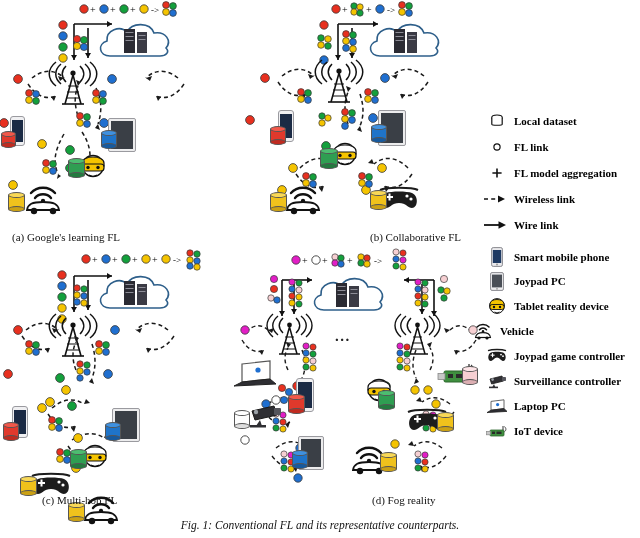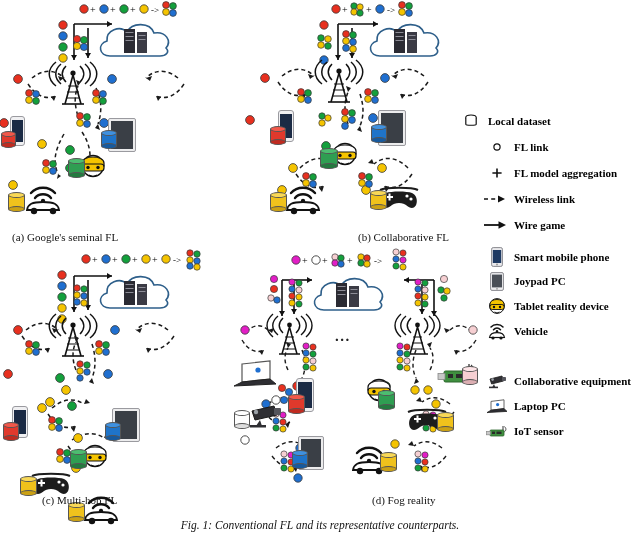--- a/index.html
+++ b/index.html
@@ -213,21 +213,21 @@
       <path d="M9 30 H41" stroke="#111" stroke-width="2"></path>
       <circle cx="16" cy="31" r="3.2" fill="#111"></circle>
       <circle cx="35" cy="31" r="3.2" fill="#111"></circle>
     </svg>
     <div class="cyl" style="left:8px;top:192px;width:17px;height:20px;">
       <div class="body" style="background:#f0c21c;"></div>
       <div class="bot" style="background:#cba114;"></div>
       <div class="top" style="background:#f8d857;"></div>
     </div>
 
-    <div class="subcap" style="left:12px;top:231px;">(a) Google's seminal FL</div>
+    <div class="subcap" style="left:12px;top:231px;">(a) Google's learning FL</div>
   </div>
 
   <div class="abs" style="left:240px;top:0;width:240px;height:240px;">
 
     <svg class="abs" style="left:90px;top:1px;" width="110" height="16">
       <circle cx="6" cy="8" r="4.2" fill="#e8301f" stroke="#3a3a3a" stroke-width="0.8"></circle>
       <text x="12" y="12" font-size="10" font-family="Liberation Serif, serif">+</text>
       <g>
         <circle cx="24" cy="5" r="3.2" fill="#13a03c" stroke="#3a3a3a" stroke-width="0.7"></circle>
         <circle cx="30" cy="6" r="3.2" fill="#f5c400" stroke="#3a3a3a" stroke-width="0.7"></circle>
@@ -426,21 +426,21 @@
       <circle cx="29" cy="10" r="1.6" fill="#fff"></circle>
       <circle cx="33" cy="13" r="1.6" fill="#fff"></circle>
       <path d="M2 4 C8 1 34 1 40 4" stroke="#1c1c1c" stroke-width="2" fill="none"></path>
     </svg>
     <div class="cyl" style="left:130px;top:190px;width:17px;height:20px;">
       <div class="body" style="background:#f0c21c;"></div>
       <div class="bot" style="background:#cba114;"></div>
       <div class="top" style="background:#f8d857;"></div>
     </div>
 
-    <div class="subcap" style="left:118px;top:231px;">(b) Collaborative FL</div>
+    <div class="subcap" style="left:130px;top:231px;">(b) Collaborative FL</div>
   </div>
 
   <div class="abs" style="left:0;top:250px;width:240px;height:255px;">
 
     <svg class="abs" style="left:80px;top:1px;" width="130" height="16">
       <circle cx="6" cy="8" r="4.2" fill="#e8301f" stroke="#3a3a3a" stroke-width="0.8"></circle>
       <text x="12" y="12" font-size="10" font-family="Liberation Serif, serif">+</text>
       <circle cx="26" cy="8" r="4.2" fill="#1f6fd0" stroke="#3a3a3a" stroke-width="0.8"></circle>
       <text x="32" y="12" font-size="10" font-family="Liberation Serif, serif">+</text>
       <circle cx="46" cy="8" r="4.2" fill="#13a03c" stroke="#3a3a3a" stroke-width="0.8"></circle>
@@ -975,21 +975,21 @@
     </svg>
     <div class="cyl" style="left:140px;top:202px;width:17px;height:20px;">
       <div class="body" style="background:#f0c21c;"></div>
       <div class="bot" style="background:#cba114;"></div>
       <div class="top" style="background:#f8d857;"></div>
     </div>
 
     <div class="subcap" style="left:132px;top:244px;">(d) Fog reality</div>
   </div>
 
-  <div class="legend-row" style="left:461px;top:113px;">
+  <div class="legend-row" style="left:487px;top:113px;">
     <span class="legend-ico">
       <svg width="14" height="14" viewBox="0 0 14 14">
         <ellipse cx="7" cy="3.4" rx="5.2" ry="2.4" fill="#fff" stroke="#111" stroke-width="1.2"></ellipse>
         <path d="M1.8 3.4 V10.2 C1.8 11.6 12.2 11.6 12.2 10.2 V3.4" fill="#fff" stroke="#111" stroke-width="1.2"></path>
       </svg>
     </span>
     <span>Local dataset</span>
   </div>
 
   <div class="legend-row" style="left:487px;top:139px;">
@@ -1020,21 +1020,21 @@
     <span>FL model aggregation</span>
   </div>
 
   <div class="legend-row" style="left:483px;top:217px;">
     <span class="legend-ico" style="width:24px;">
       <svg width="24" height="12" viewBox="0 0 24 12">
         <path d="M1 6 H16" stroke="#111" stroke-width="1.8"></path>
         <path d="M23 6 l-7.5 -3.8 v7.6 z" fill="#111"></path>
       </svg>
     </span>
-    <span>Wire game</span>
+    <span>Wire link</span>
   </div>
 
   <div class="legend-row" style="left:487px;top:249px;font-family:Liberation Serif, serif;">
     <span class="legend-ico">
       <svg width="12" height="20" viewBox="0 0 12 20">
         <rect x="0.6" y="0.6" width="10.8" height="18.8" rx="1.6" fill="#e9e9ec" stroke="#8a8a90" stroke-width="1"></rect>
         <rect x="1.8" y="3" width="8.4" height="13" fill="#1e3a63"></rect>
         <circle cx="6" cy="17.6" r="1" fill="#999"></circle>
       </svg>
     </span>
@@ -1059,49 +1059,64 @@
         <path d="M3 7 C3 1 17 1 17 7 L17 9 L3 9 Z" fill="#f5c400" stroke="#111" stroke-width="0.9"></path>
         <rect x="3" y="7.5" width="14" height="5" rx="2.2" fill="#f5c400" stroke="#111" stroke-width="0.9"></rect>
         <circle cx="7" cy="10" r="1.2" fill="#111"></circle>
         <circle cx="13" cy="10" r="1.2" fill="#111"></circle>
         <path d="M7.5 15 q2.5 2 5 0" stroke="#111" stroke-width="0.9" fill="none"></path>
       </svg>
     </span>
     <span>Tablet reality device</span>
   </div>
 
-  <div class="legend-row" style="left:487px;top:323px;">
+  <div class="legend-row" style="left:473px;top:323px;">
     <span class="legend-ico">
       <svg width="20" height="18" viewBox="0 0 20 18">
         <g stroke="#111" fill="none" stroke-width="1.5" stroke-linecap="round">
           <path d="M4 5 C7 1.6 13 1.6 16 5"></path>
           <path d="M6.5 7.8 C8.5 5.4 11.5 5.4 13.5 7.8"></path>
         </g>
         <circle cx="10" cy="9.3" r="1.2" fill="#111"></circle>
         <path d="M2.5 15.5 C3 12 5 10.6 10 10.6 C15 10.6 17 12 17.5 15.5 Z" fill="#fff" stroke="#111" stroke-width="1.1"></path>
         <path d="M2.5 15.5 H17.5" stroke="#111" stroke-width="1.2"></path>
         <circle cx="6" cy="16" r="1.6" fill="#111"></circle>
         <circle cx="14" cy="16" r="1.6" fill="#111"></circle>
       </svg>
     </span>
     <span>Vehicle</span>
   </div>
 
+  <div class="legend-row" style="left:487px;top:348px;">
+    <span class="legend-ico">
+      <svg width="20" height="14" viewBox="0 0 20 14">
+        <path d="M4 12 C0.6 12 0.2 5 4 3.4 C6.4 2.4 13.6 2.4 16 3.4
+                 C19.8 5 19.4 12 16 12 C13.8 12 12.6 8.6 10 8.6
+                 C7.4 8.6 6.2 12 4 12 Z" fill="#1c1c1c"></path>
+        <rect x="3.6" y="5.6" width="4" height="1.1" fill="#fff"></rect>
+        <rect x="5" y="4.2" width="1.1" height="4" fill="#fff"></rect>
+        <circle cx="14" cy="5.6" r="0.9" fill="#fff"></circle>
+        <circle cx="16" cy="7.2" r="0.9" fill="#fff"></circle>
+        <path d="M1 1.6 C5 0.2 15 0.2 19 1.6" stroke="#1c1c1c" stroke-width="1.4" fill="none"></path>
+      </svg>
+    </span>
+    <span>Joypad game controller</span>
+  </div>
 
   <div class="legend-row" style="left:487px;top:373px;">
     <span class="legend-ico">
       <svg width="20" height="15" viewBox="0 0 20 15">
         <path d="M3 5 L15 2 L16.6 7 L4.6 10 Z" fill="#2f2f33" stroke="#1a1a1a" stroke-width="0.8"></path>
         <rect x="15" y="3" width="4" height="4" rx="0.8" fill="#55555c"></rect>
         <path d="M7 10 L8.2 13 H5.4 Z" fill="#2f2f33"></path>
         <rect x="2" y="12.6" width="9" height="1.6" fill="#2f2f33"></rect>
         <circle cx="5.6" cy="5.6" r="1.3" fill="#9aa0a6"></circle>
       </svg>
     </span>
-    <span>Collaborative equipment</span>
+    <span>Surveillance controller</span>
   </div>
 
   <div class="legend-row" style="left:487px;top:398px;">
     <span class="legend-ico">
       <svg width="22" height="15" viewBox="0 0 22 15">
         <path d="M5 2.4 L18 0.8 L18 9.6 L5 11.2 Z" fill="#fff" stroke="#555" stroke-width="0.9"></path>
         <circle cx="11.6" cy="5.6" r="1.6" fill="#1f6fd0"></circle>
         <path d="M1 13.6 L5 11.2 L18 9.6 L21 12.4 Z" fill="#2e2e33" stroke="#222" stroke-width="0.8"></path>
       </svg>
     </span>
@@ -1112,18 +1127,18 @@
     <span class="legend-ico">
       <svg width="22" height="14" viewBox="0 0 22 14">
         <rect x="4" y="6" width="14" height="6" rx="1" fill="#3f8f3f" stroke="#2c662c" stroke-width="0.8"></rect>
         <rect x="0.6" y="7.4" width="4" height="3.4" fill="#c8c8c8" stroke="#888" stroke-width="0.7"></rect>
         <rect x="6" y="7.6" width="3" height="2.4" fill="#2a2a2a"></rect>
         <rect x="10.5" y="7.6" width="5" height="2.4" fill="#2a2a2a"></rect>
         <path d="M17 6 V2" stroke="#333" stroke-width="1"></path>
         <path d="M18.4 2.6 C20.4 4 20.4 6.4 18.4 7.8" stroke="#333" stroke-width="0.9" fill="none"></path>
       </svg>
     </span>
-    <span>IoT sensor</span>
+    <span>IoT device</span>
   </div>
 
   <div class="figcap" style="top:519px;font-style:italic;">Fig. 1: Conventional FL and its representative counterparts.</div>
 
 </div>
 
 </body></html>

